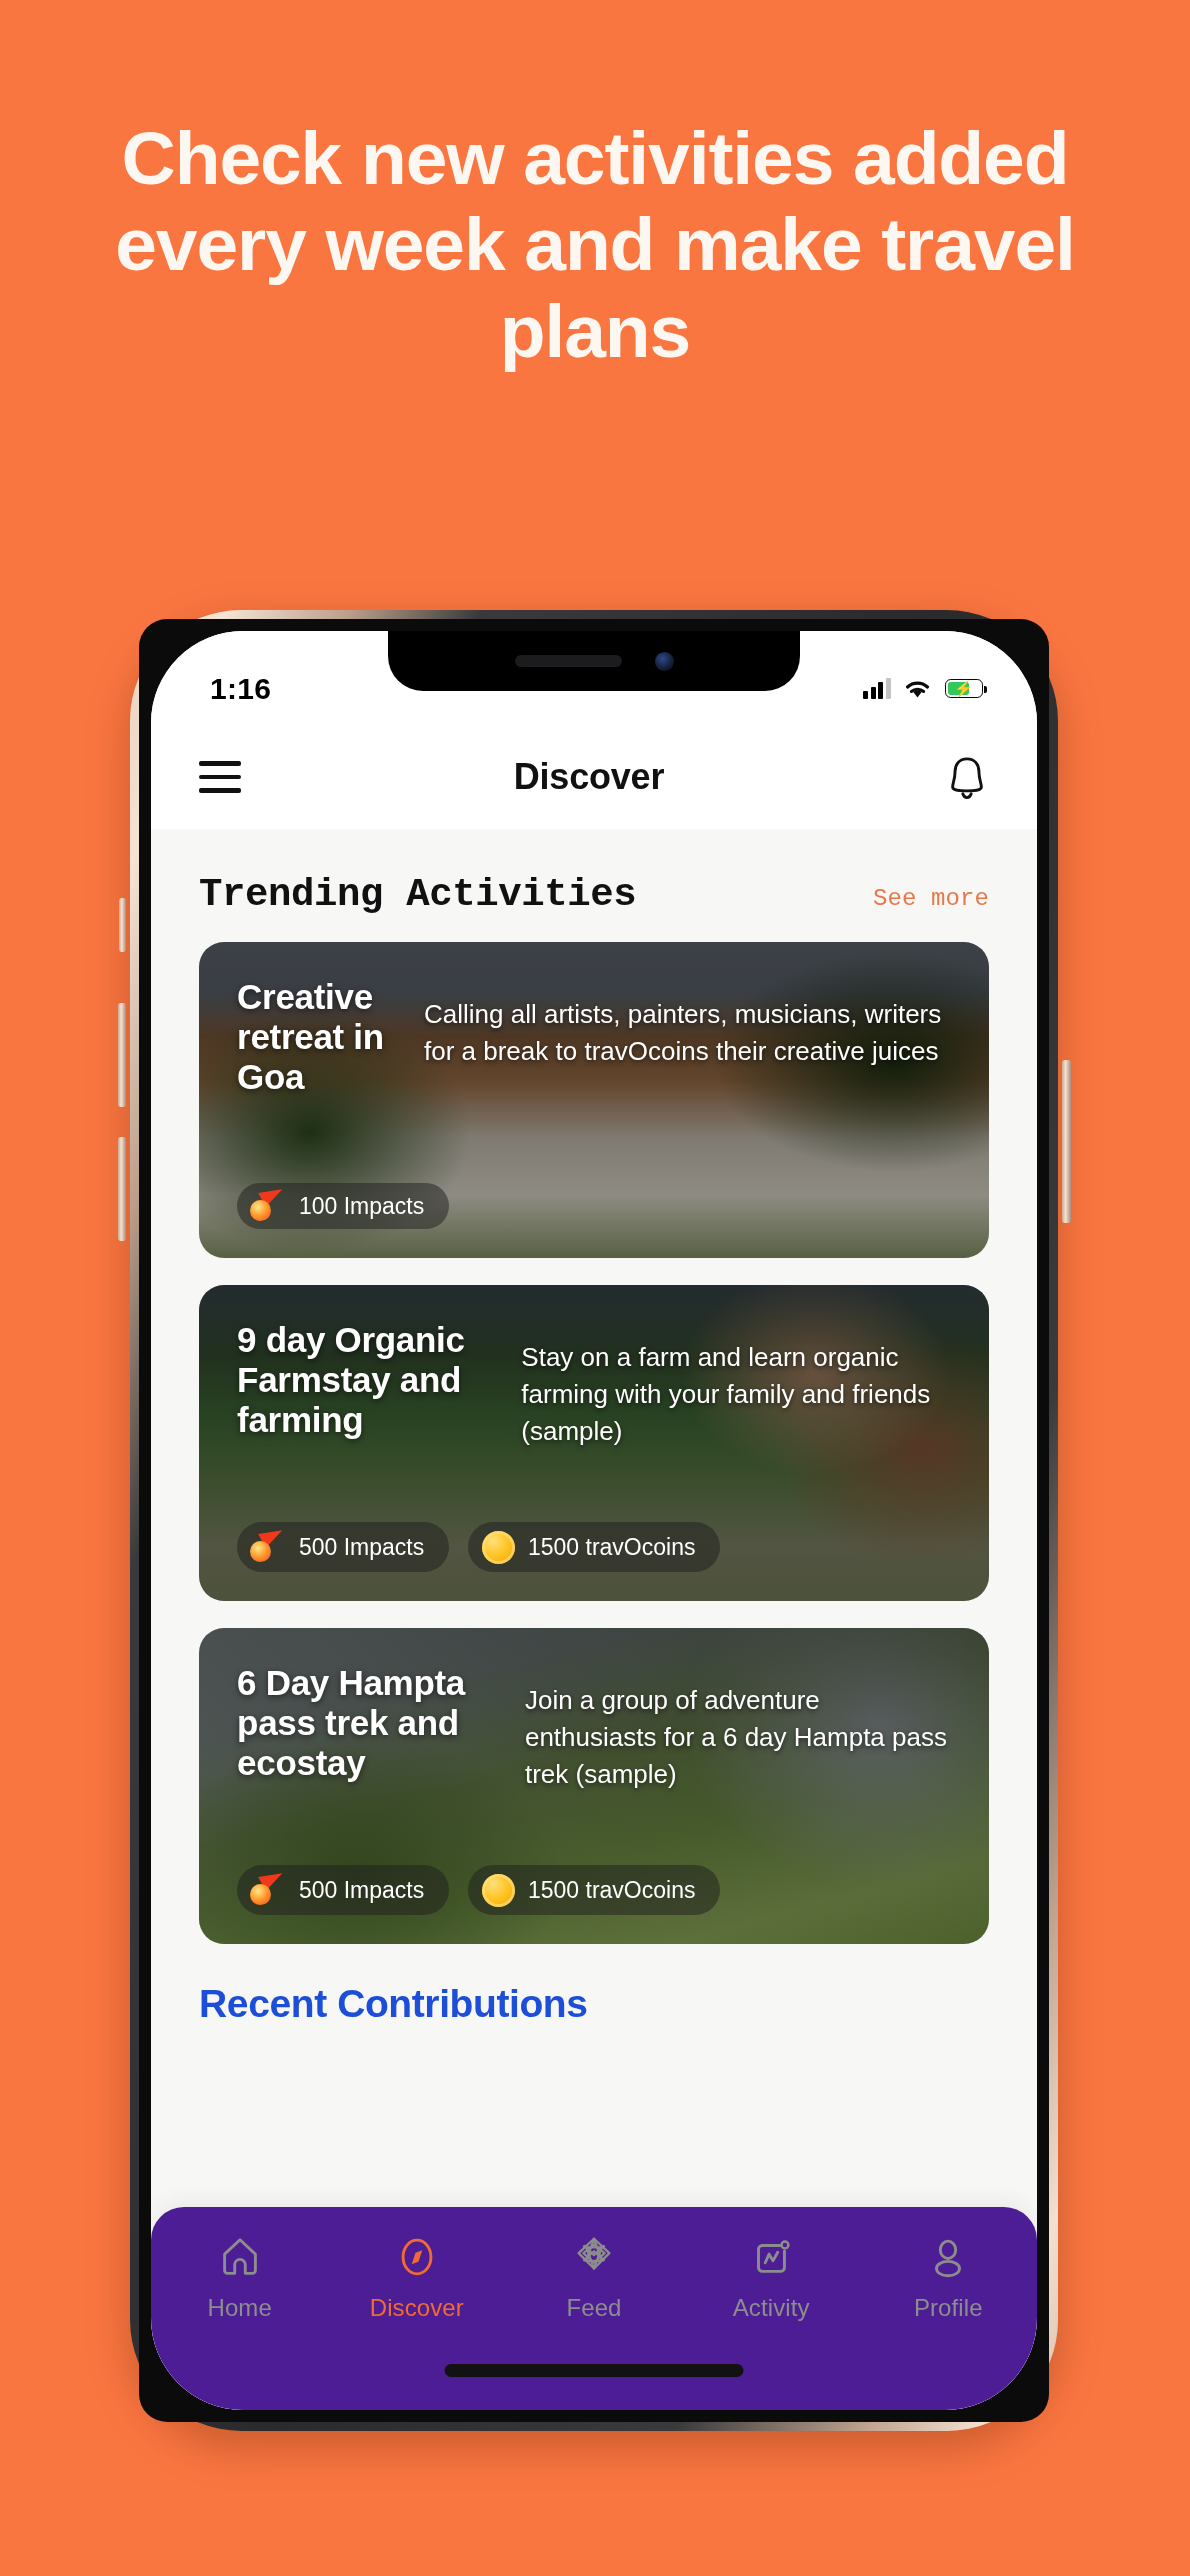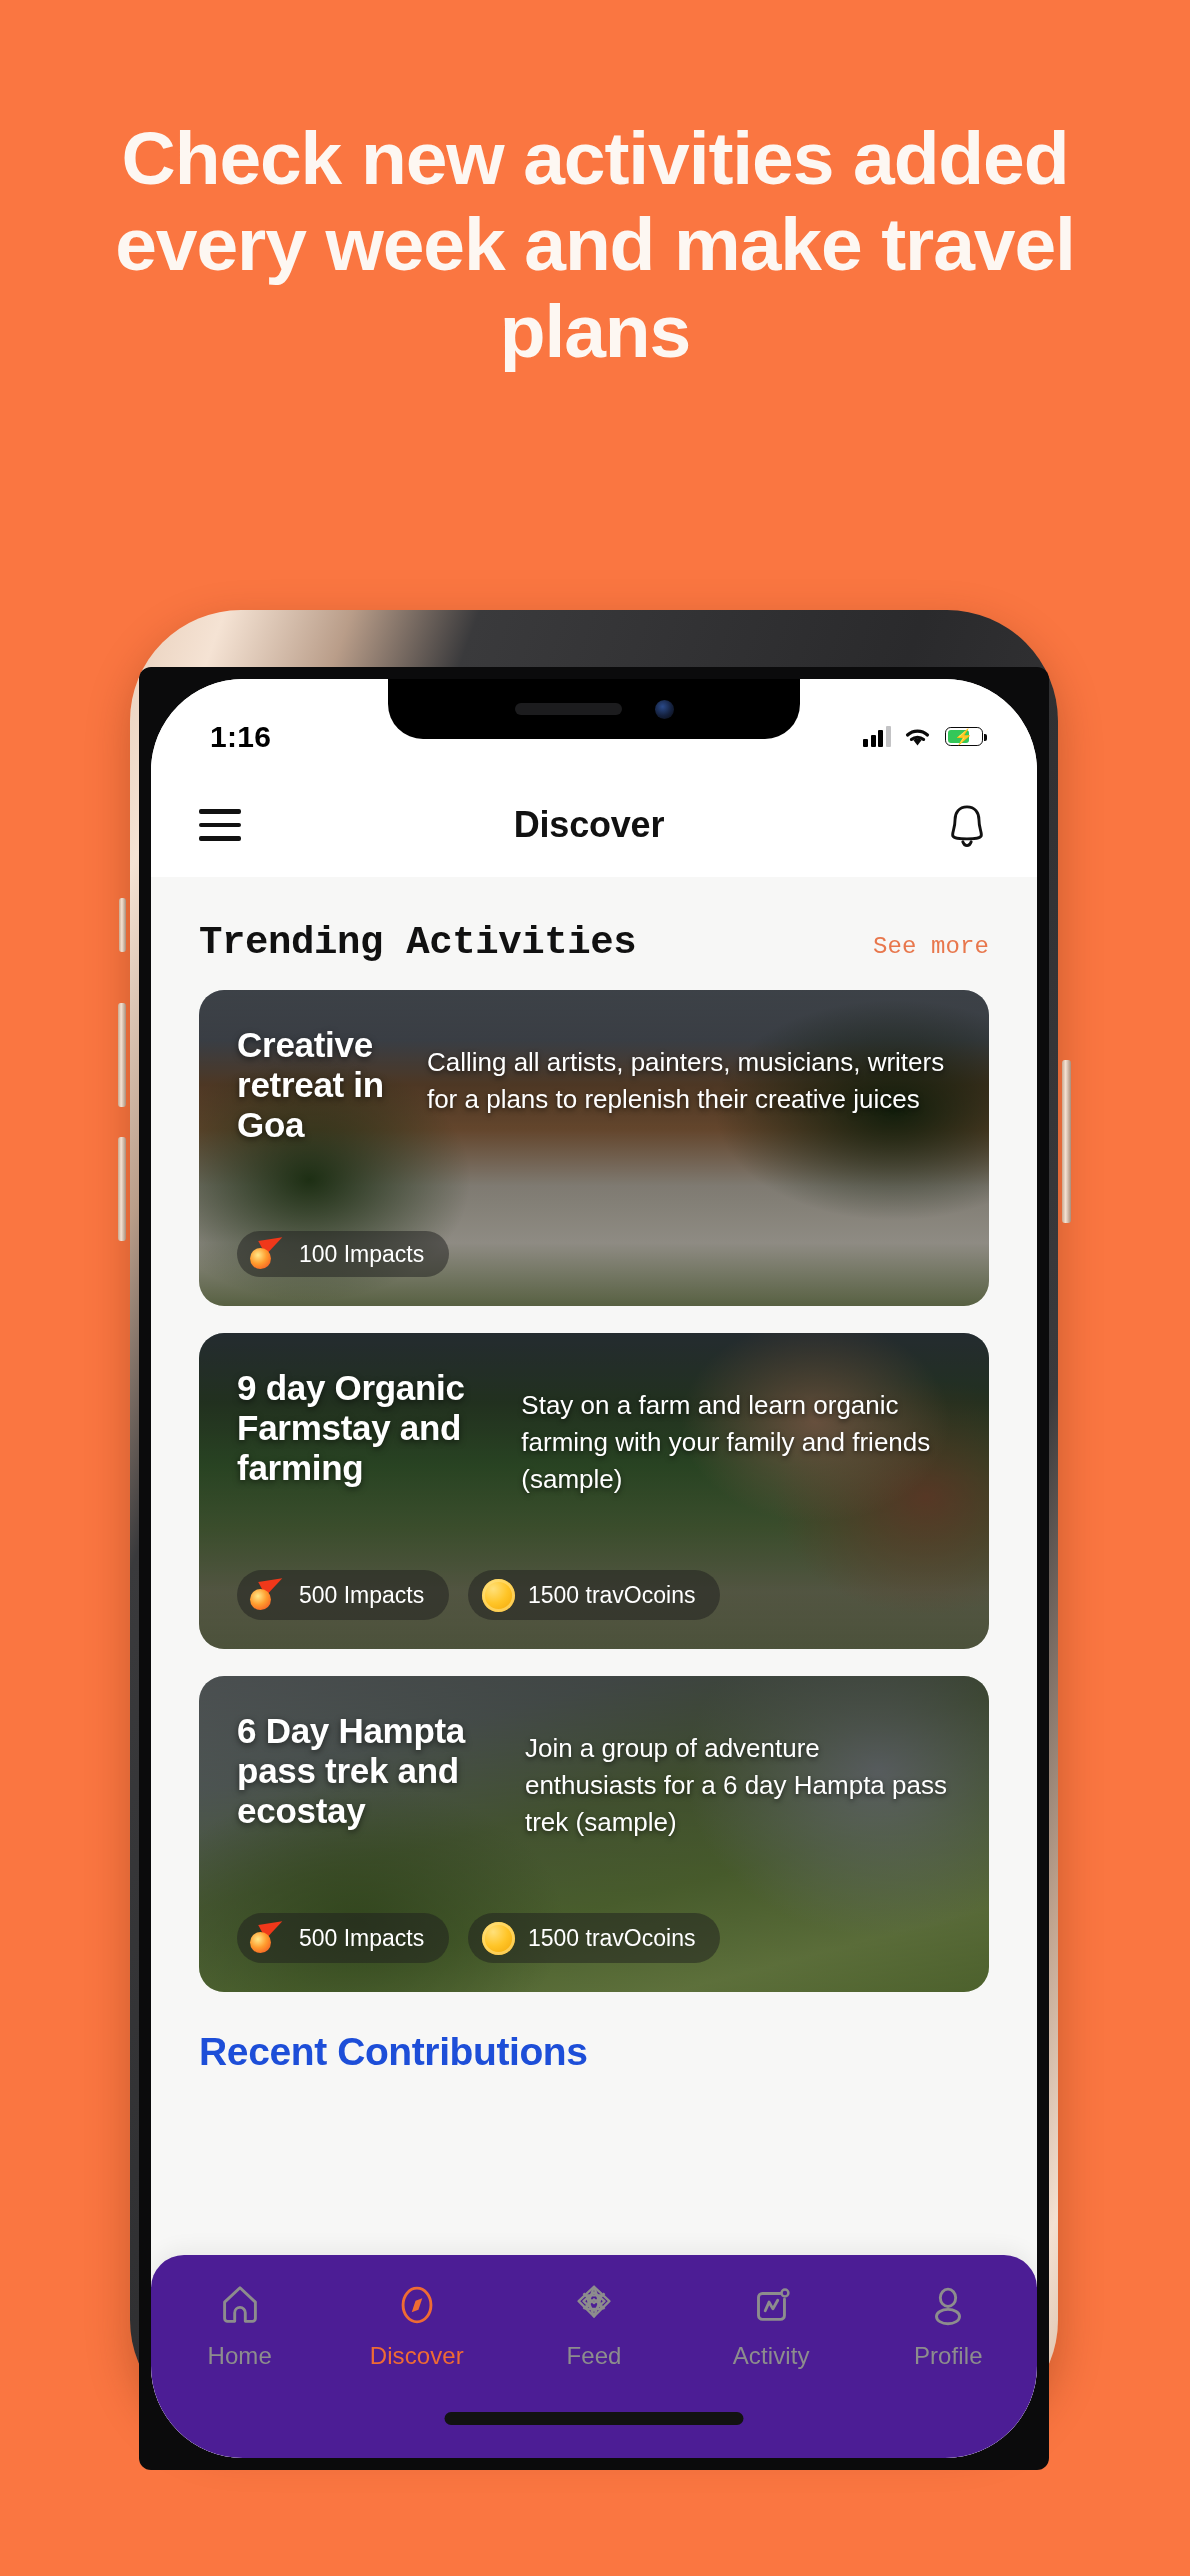--- a/index.html
+++ b/index.html
@@ -39,25 +39,24 @@
     width: 928px;
     height: 1821px;
     border-radius: 111px;
     background: linear-gradient(110deg, #e8cfbb 0%, #f5e3d4 6%, #b99d89 14%, #3a3a3c 22%, #2a2a2c 50%, #3a3a3c 76%, #c0a48f 88%, #f3e0d1 95%, #d9bda7 100%);
     padding: 8.6px;
     box-shadow: 0 15.3px 44px rgba(90, 30, 0, 0.30);
   }
   .phone-inner-bezel {
     width: 100%;
     height: 100%;
-    border-radius: 12px;
+    border-radius: 28px;
     background: #0b0b0c;
     padding: 12.5px;
     position: relative;
-    margin-top: 48px;
   }
   .screen {
     position: relative;
     width: 100%;
     height: 100%;
     border-radius: 92px;
     background: #ffffff;
     overflow: hidden;
   }
 
@@ -427,21 +426,21 @@
           <div class="section-title">Trending Activities</div>
           <div class="see-more">See more</div>
         </div>
 
         <div class="cards">
 
           <div class="card">
             <div class="photo photo-goa"></div>
             <div class="scrim"></div>
             <div class="card-title">Creative retreat in Goa</div>
-            <div class="card-desc">Calling all artists, painters, musicians, writers for a plans to replenish their creative juices</div>
+            <div class="card-desc">Calling all artists, painters, musicians, writers for a break to travOcoins their creative juices</div>
             <div class="badges">
               <div class="badge">
                 <span class="flame">
                     <span class="tail"></span>
                     <span class="ball"></span>
                   </span>
                 <span>100 Impacts</span>
               </div>
             </div>
           </div>

